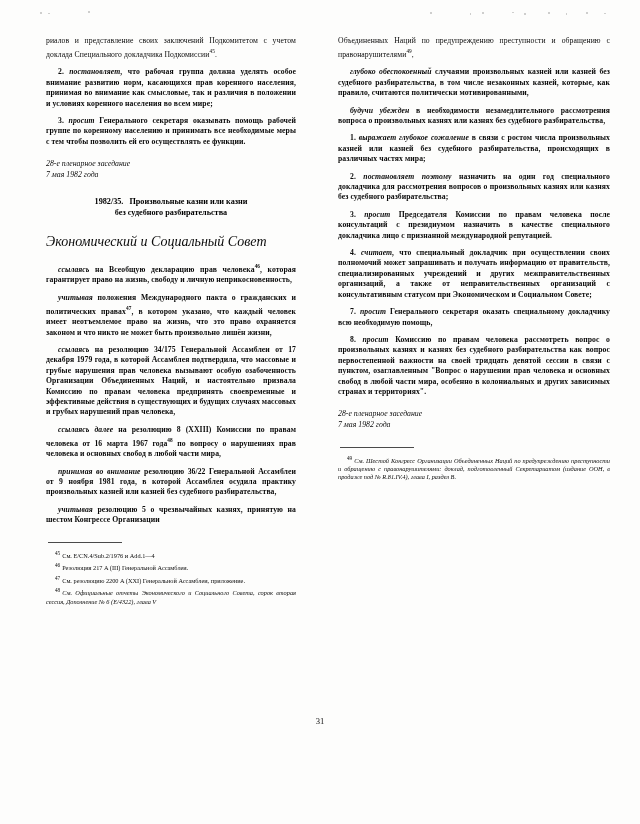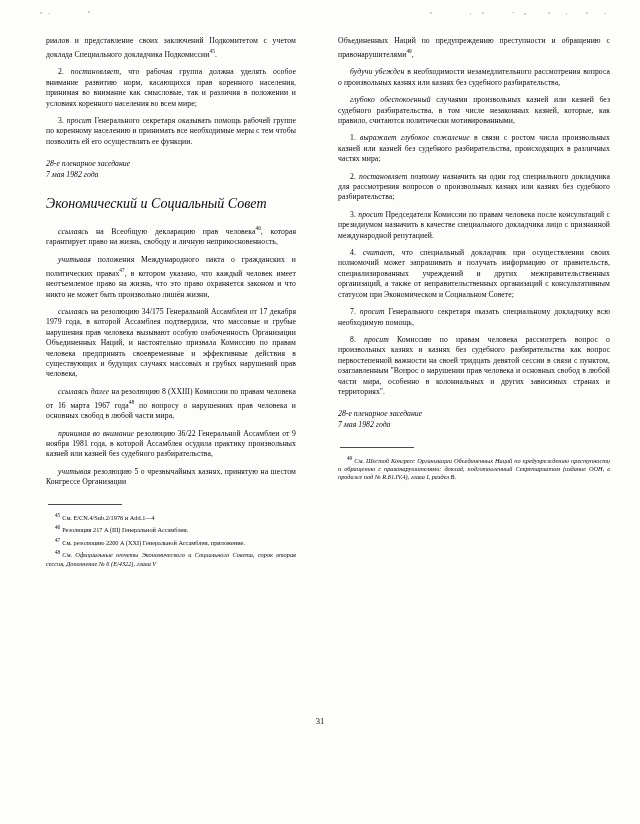--- a/index.html
+++ b/index.html
@@ -64,21 +64,21 @@
     font-size: 7.7px;
     line-height: 10.4px;
     text-align: justify;
     text-justify: inter-word;
     margin: 0 0 7px 0;
     letter-spacing: .01em;
     
     filter: blur(.18px) contrast(1.18);
     -webkit-font-smoothing: none;
   }
-  .txt.indent { text-indent: 12px; }
+  .txt.indent { text-indent: 12px; font-weight: bold; }
 
   .lead-italic {
     font-style: italic;
   }
   .num {
     font-style: normal;
   }
 
   
   .res-head {
@@ -189,20 +189,24 @@
         <span class="num">3.</span>
         <i class="lead-italic">просит</i>
         <span>Генерального секретаря оказывать помощь рабочей группе по коренному населению и принимать все необходимые меры с тем чтобы позволить ей его осуществлять ее функции.</span>
       </p>
 
       <div class="meeting">
         <div>28-е пленарное заседание</div>
         <div>7 мая 1982 года</div>
       </div>
 
+      <div class="res-head">
+        <span class="numlabel">1982/35.</span><span>Произвольные казни или казни</span><br>
+        <span>без судебного разбирательства</span>
+      </div>
 
       <div class="organ">Экономический и Социальный Совет</div>
 
       <p class="txt indent">
         <i class="lead-italic">ссылаясь</i>
         <span>на Всеобщую декларацию прав человека</span><sup class="ref">46</sup><span>, которая гарантирует право на жизнь, свободу и личную неприкосновенность,</span>
       </p>
 
       <p class="txt indent">
         <i class="lead-italic">учитывая</i>
@@ -238,27 +242,27 @@
         <p class="fn"><sup>48</sup><i>См. Официальные отчеты Экономического и Социального Совета, сорок вторая сессия, Дополнение № 6 (E/4322), глава V</i></p>
       </div>
 
     </div>
 
     <div class="col right">
 
       <p class="txt"><span>Объединенных Наций по предупреждению преступности и обращению с правонарушителями</span><sup class="ref">49</sup>,</p>
 
       <p class="txt indent">
+        <i class="lead-italic">глубоко обеспокоенный</i>
+        <span>случаями произвольных казней или казней без судебного разбирательства, в том числе незаконных казней, которые, как правило, считаются политически мотивированными,</span>
+      </p>
+
+      <p class="txt indent">
         <i class="lead-italic">будучи убежден</i>
         <span>в необходимости незамедлительного рассмотрения вопроса о произвольных казнях или казнях без судебного разбирательства,</span>
-      </p>
-
-      <p class="txt indent">
-        <i class="lead-italic">глубоко обеспокоенный</i>
-        <span>случаями произвольных казней или казней без судебного разбирательства, в том числе незаконных казней, которые, как правило, считаются политически мотивированными,</span>
       </p>
 
       <p class="txt indent">
         <span class="num">1.</span>
         <i class="lead-italic">выражает глубокое сожаление</i>
         <span>в связи с ростом числа произвольных казней или казней без судебного разбирательства, происходящих в различных частях мира;</span>
       </p>
 
       <p class="txt indent">
         <span class="num">2.</span>

